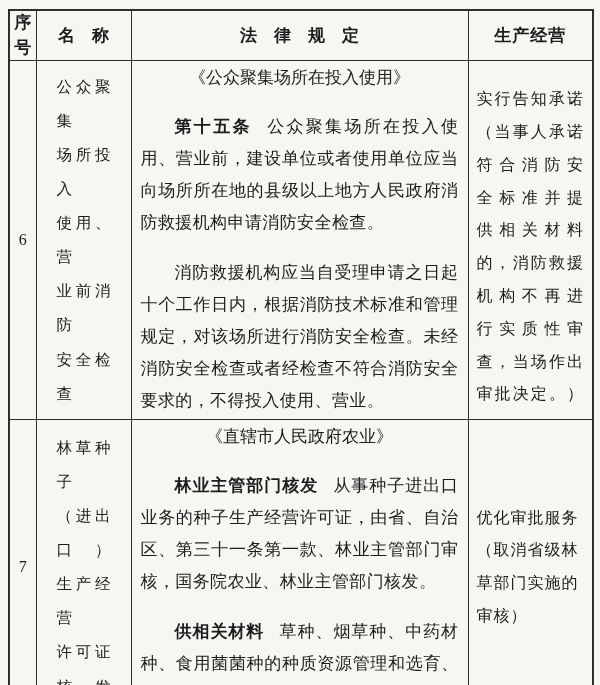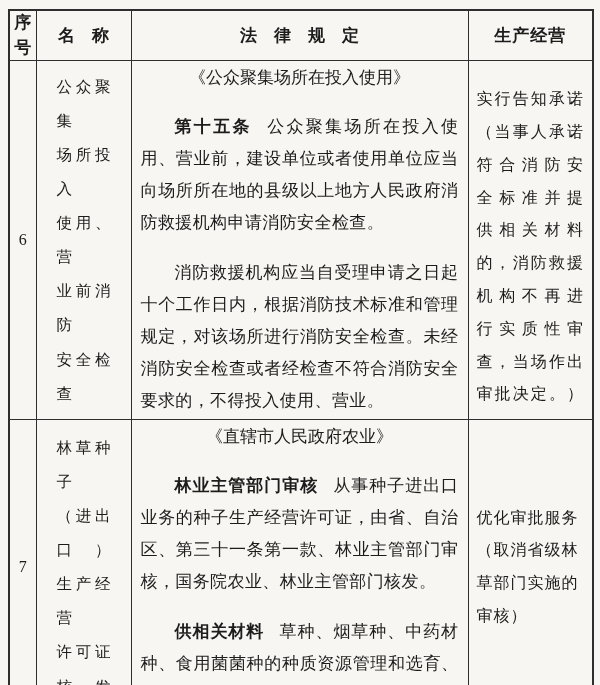--- a/index.html
+++ b/index.html
@@ -130,21 +130,21 @@
     </tr>
 
     <tr class="row-7">
       <td class="cell-index">7</td>
       <td class="cell-name">林草种子
 （进出口）
 生产经营
 许可证核发</td>
       <td class="cell-law">
         <div class="law-title">《直辖市人民政府农业》</div>
-        <p class="law-para"><span class="lead">林业主管部门审核</span><span>从事种子进出口业务的种子生产经营许可证，由省、自治区、第三十一条第一款、林业主管部门审核，国务院农业、林业主管部门核发。</span></p>
+        <p class="law-para"><span class="lead">林业主管部门核发</span><span>从事种子进出口业务的种子生产经营许可证，由省、自治区、第三十一条第一款、林业主管部门审核，国务院农业、林业主管部门核发。</span></p>
         <p class="law-para"><span class="lead">供相关材料</span><span>草种、烟草种、中药材种、食用菌菌种的种质资源管理和选育、生产经营、管理等活动，参照本法执行。</span></p>
       </td>
       <td class="cell-adjust">优化审批服务
 （取消省级林
 草部门实施的
 审核）</td>
     </tr>
   </tbody>
     </table>
 </div>

